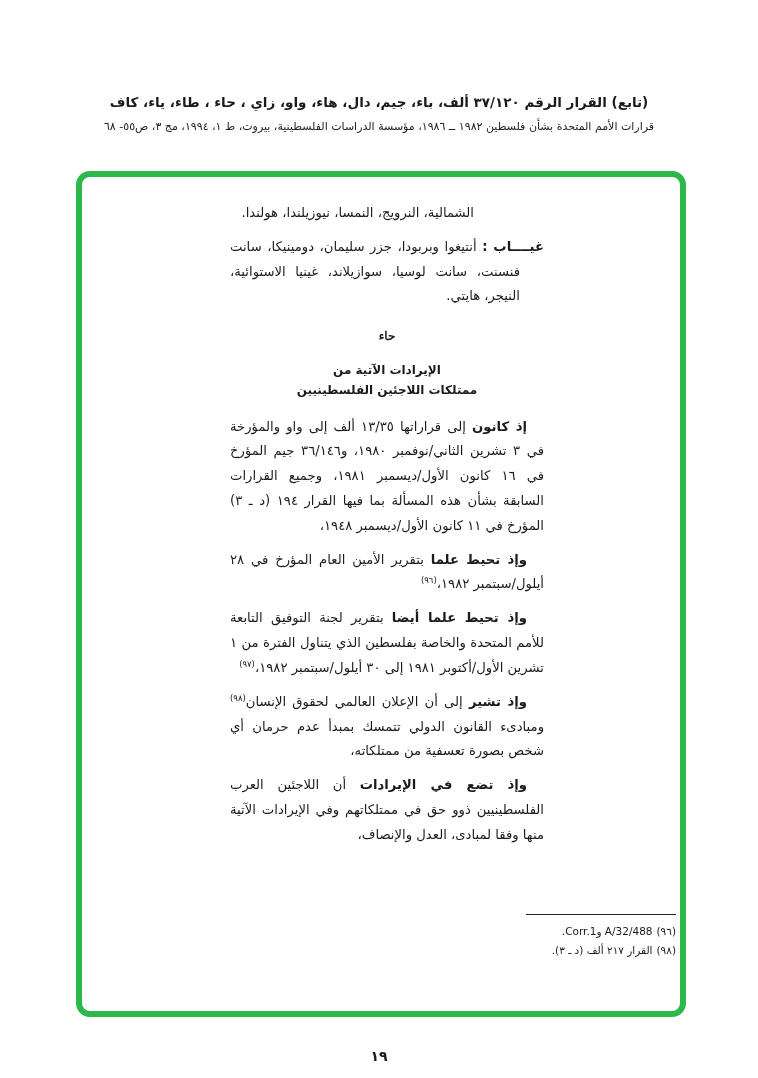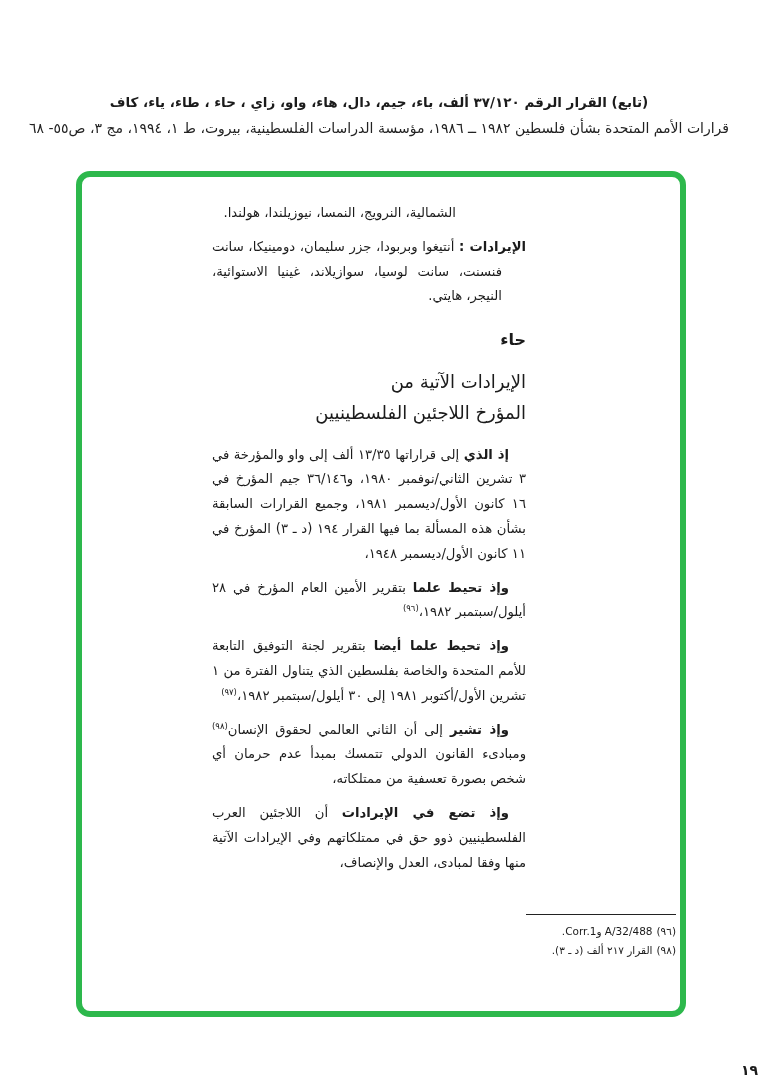--- a/index.html
+++ b/index.html
@@ -15,50 +15,51 @@
   }
   
   .header {
     position:absolute; top:70px; left:0; right:0;
     text-align:center;
   }
   .header-line1 {
     font-size:13.5px; font-weight:bold; letter-spacing:0.2px;
   }
   .header-line2 {
-    font-size:14px; margin-top:10px; color:#222;
+    font-size:11px; margin-top:10px; color:#222;
   }
   
   .green-frame {
     position:absolute;
     top:147px; left:76px;
     width:598px; height:834px;
     border:6px solid #2db84c;
     border-radius:14px;
   }
   
   .text-col {
     position:absolute;
-    top:24px; right:154px;
+    top:24px; right:136px;
     width:314px;
     font-size:13.2px;
     line-height:1.88;
     text-align:justify;
   }
   .text-col p { margin:0 0 9px 0; text-indent:17px; }
   p.cont-line { margin-right:70px; text-indent:0; text-align:right; }
   p.hang { text-indent:-24px; padding-right:24px; }
   .lead { font-weight:bold; }
   .sup { font-size:8.5px; vertical-align:super; line-height:0; }
   .section-letter {
-    text-align:right; font-weight:bold; font-size:16px;
+    text-align:center; font-weight:bold; font-size:12px;
     margin:16px 0 12px 0;
+    font-family:Liberation Serif, serif;
   }
   .doc-title {
-    font-weight:normal; font-size:18px;
+    text-align:center; font-weight:bold; font-size:12px;
     line-height:1.7; margin-bottom:14px;
   }
   .doc-title div { margin:0; }
   
   .footnotes {
     position:absolute;
     bottom:52px; right:4px;
     width:232px;
     font-size:10.5px;
     line-height:1.75;
@@ -67,58 +68,58 @@
   .fn-rule {
     width:150px; height:0;
     border-top:1.2px solid #222;
     margin-bottom:7px;
   }
   .fn-row { white-space:nowrap; }
   .fn-label { margin-left:4px; }
   
   .page-number {
     position:absolute;
-    bottom:24px; left:0; right:0;
-    text-align:right;
+    bottom:38px; left:0; right:0;
+    text-align:center;
     font-size:14px; font-weight:bold;
   }
 </style>
 </head>
 <body>
 
 <div class="page">
 
   <div class="header">
     <div class="header-line1">(تابع) القرار الرقم ٣٧/١٢٠ ألف، باء، جيم، دال، هاء، واو، زاي ، حاء ، طاء، ياء، كاف</div>
     <div class="header-line2">قرارات الأمم المتحدة بشأن فلسطين ١٩٨٢ ــ ١٩٨٦، مؤسسة الدراسات الفلسطينية، بيروت، ط ١، ١٩٩٤، مج ٣، ص٥٥- ٦٨</div>
   </div>
 
   <div class="green-frame" style="border-color: rgb(45, 184, 76);">
 
     <div class="text-col">
 
       <p class="cont-line"><span>الشمالية، النرويج، النمسا، نيوزيلندا، هولندا.</span></p>
 
-      <p class="hang"><span class="lead">الإيرادات :</span><span> أنتيغوا وبربودا، جزر سليمان، دومينيكا، سانت فنسنت، سانت لوسيا، سوازيلاند، غينيا الاستوائية، النيجر، هايتي.</span></p>
+      <p class="hang"><span class="lead">غيــــاب :</span><span> أنتيغوا وبربودا، جزر سليمان، دومينيكا، سانت فنسنت، سانت لوسيا، سوازيلاند، غينيا الاستوائية، النيجر، هايتي.</span></p>
 
       <div class="section-letter">حاء</div>
 
       <div class="doc-title">
         <div>الإيرادات الآتية من</div>
-        <div>المؤرخ اللاجئين الفلسطينيين</div>
+        <div>ممتلكات اللاجئين الفلسطينيين</div>
       </div>
 
 
-      <p><span class="lead">إذ الذي</span><span> إلى قراراتها ١٣/٣٥ ألف إلى واو والمؤرخة في ٣ تشرين الثاني/نوفمبر ١٩٨٠، و٣٦/١٤٦ جيم المؤرخ في ١٦ كانون الأول/ديسمبر ١٩٨١، وجميع القرارات السابقة بشأن هذه المسألة بما فيها القرار ١٩٤ (د ـ ٣) المؤرخ في ١١ كانون الأول/ديسمبر ١٩٤٨،</span></p>
+      <p><span class="lead">إذ كانون</span><span> إلى قراراتها ١٣/٣٥ ألف إلى واو والمؤرخة في ٣ تشرين الثاني/نوفمبر ١٩٨٠، و٣٦/١٤٦ جيم المؤرخ في ١٦ كانون الأول/ديسمبر ١٩٨١، وجميع القرارات السابقة بشأن هذه المسألة بما فيها القرار ١٩٤ (د ـ ٣) المؤرخ في ١١ كانون الأول/ديسمبر ١٩٤٨،</span></p>
 
       <p><span class="lead">وإذ تحيط علما</span><span> بتقرير الأمين العام المؤرخ في ٢٨ أيلول/سبتمبر ١٩٨٢،</span><span class="sup">(٩٦)</span></p>
 
       <p><span class="lead">وإذ تحيط علما أيضا</span><span> بتقرير لجنة التوفيق التابعة للأمم المتحدة والخاصة بفلسطين الذي يتناول الفترة من ١ تشرين الأول/أكتوبر ١٩٨١ إلى ٣٠ أيلول/سبتمبر ١٩٨٢،</span><span class="sup">(٩٧)</span></p>
 
-      <p><span class="lead">وإذ تشير</span><span> إلى أن الثاني العالمي لحقوق الإنسان</span><span class="sup">(٩٨)</span><span> ومبادىء القانون الدولي تتمسك بمبدأ عدم حرمان أي شخص بصورة تعسفية من ممتلكاته،</span></p>
+      <p><span class="lead">وإذ تشير</span><span> إلى أن الإعلان العالمي لحقوق الإنسان</span><span class="sup">(٩٨)</span><span> ومبادىء القانون الدولي تتمسك بمبدأ عدم حرمان أي شخص بصورة تعسفية من ممتلكاته،</span></p>
 
       <p><span class="lead">وإذ تضع في الإيرادات</span><span> أن اللاجئين العرب الفلسطينيين ذوو حق في ممتلكاتهم وفي الإيرادات الآتية منها وفقا لمبادى، العدل والإنصاف،</span></p>
 
 
     </div>
 
     <div class="footnotes">
       <div class="fn-rule"></div>
       <div class="fn-row"><span class="fn-label">(٩٦)</span><span>A/32/488 وCorr.1.</span></div>
       <div class="fn-row"><span class="fn-label">(٩٨)</span><span>القرار ٢١٧ ألف (د ـ ٣).</span></div>

